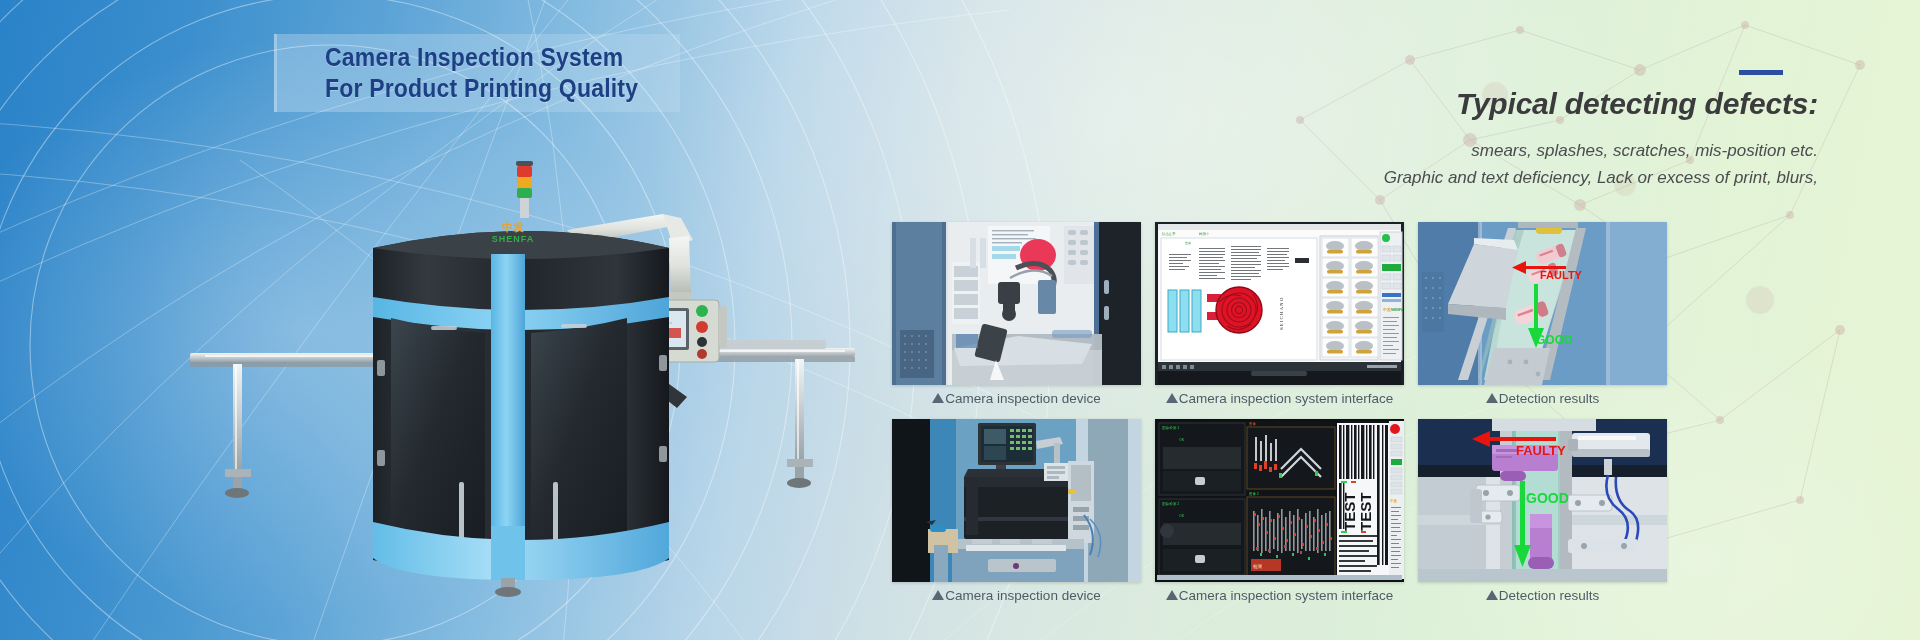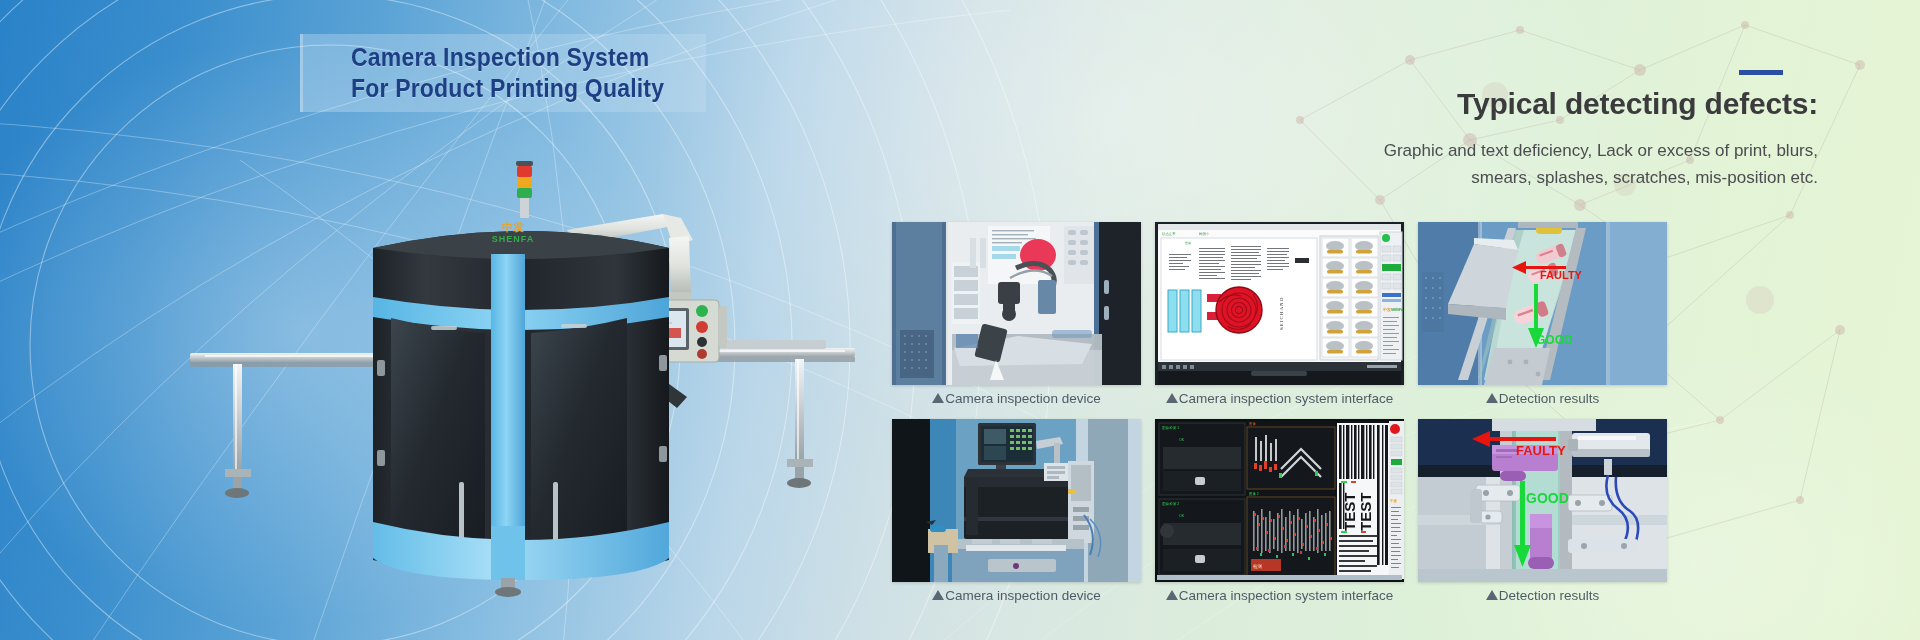--- a/index.html
+++ b/index.html
@@ -36,21 +36,21 @@
   .bg-glow {
     background:
       radial-gradient(520px 420px at 300px 330px, rgba(255,255,255,.30), rgba(255,255,255,0) 70%),
       radial-gradient(700px 500px at 1150px 120px, rgba(255,255,255,.34), rgba(255,255,255,0) 72%),
       radial-gradient(420px 320px at 1700px 560px, rgba(255,255,255,.22), rgba(255,255,255,0) 70%);
   }
 
   
   #title-banner {
     position: absolute;
-    left: 300px; top: 34px;
+    left: 274px; top: 34px;
     width: 406px; height: 78px;
     background: linear-gradient(90deg, rgba(255,255,255,.26), rgba(255,255,255,.13));
     border-left: 3px solid rgba(255,255,255,.38);
     display: flex; flex-direction: column;
     justify-content: center;
     padding-left: 48px;
   }
   #title-banner .tline {
     font-family: "Liberation Sans Narrow", "Liberation Sans", sans-serif;
     font-weight: bold;
@@ -62,20 +62,21 @@
     transform-origin: left center;
     white-space: nowrap;
     text-shadow: 0 1px 0 rgba(255,255,255,.25);
   }
 
   
   #right-col {
     position: absolute;
     left: 1098px; top: 70px;
     width: 720px;
+    font-style: italic;
   }
   #accent-bar {
     width: 44px; height: 5px;
     background: #2a4fa0;
     margin-left: auto; margin-right: 35px;
     margin-bottom: 12px;
   }
   #defects-heading {
     text-align: right;
     font-size: 30px;
@@ -224,22 +225,22 @@
 
   <div id="title-banner">
     <div class="tline">Camera Inspection System</div>
     <div class="tline">For Product Printing Quality</div>
   </div>
 
   <div id="right-col">
     <div id="accent-bar"></div>
     <div id="defects-heading">Typical detecting defects:</div>
     <div id="defects-body">
+      <div>smears, splashes, scratches, mis-position etc.</div>
       <div>Graphic and text deficiency, Lack or excess of print, blurs,</div>
-      <div>smears, splashes, scratches, mis-position etc.</div>
     </div>
   </div>
 
   <div id="machine">
     <svg viewBox="0 0 660 470">
       <defs>
         <linearGradient id="bodyG" x1="0" y1="0" x2="1" y2="0">
           <stop offset="0" stop-color="#1d2227"></stop>
           <stop offset=".18" stop-color="#33393f"></stop>
           <stop offset=".5" stop-color="#20262b"></stop>

